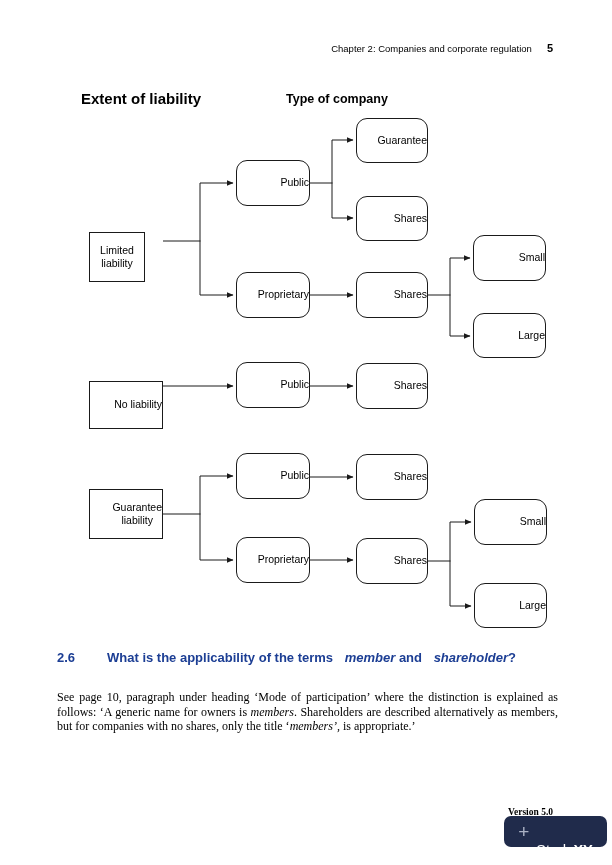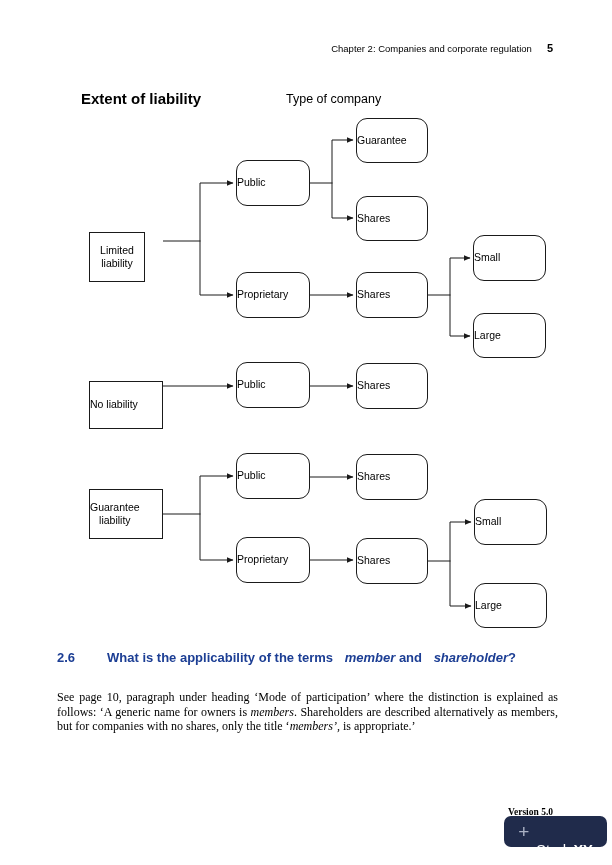--- a/index.html
+++ b/index.html
@@ -26,32 +26,32 @@
   }
   .header .pagenum { font-weight: bold; font-size: 11px; }
 
   
   .col-title-left {
     position: absolute; left: 81px; top: 90px;
     font-size: 15px; font-weight: bold;
   }
   .col-title-right {
     position: absolute; left: 286px; top: 92px;
-    font-size: 12.5px; font-weight: normal;
+    font-size: 12.5px; font-weight: bold;
   }
 
   
   svg.connectors { position: absolute; left: 0; top: 0; }
   .node {
     position: absolute;
     background: #fff;
     border: 1px solid #1a1a1a;
     display: flex;
     align-items: center;
-    justify-content: flex-start;
+    justify-content: flex-end;
     text-align: center;
     font-size: 10.5px;
     line-height: 1.25;
     box-sizing: border-box;
   }
   .node.round { border-radius: 11px; }
 
   
   .section {
     position: absolute; left: 57px; top: 650px; width: 510px;

